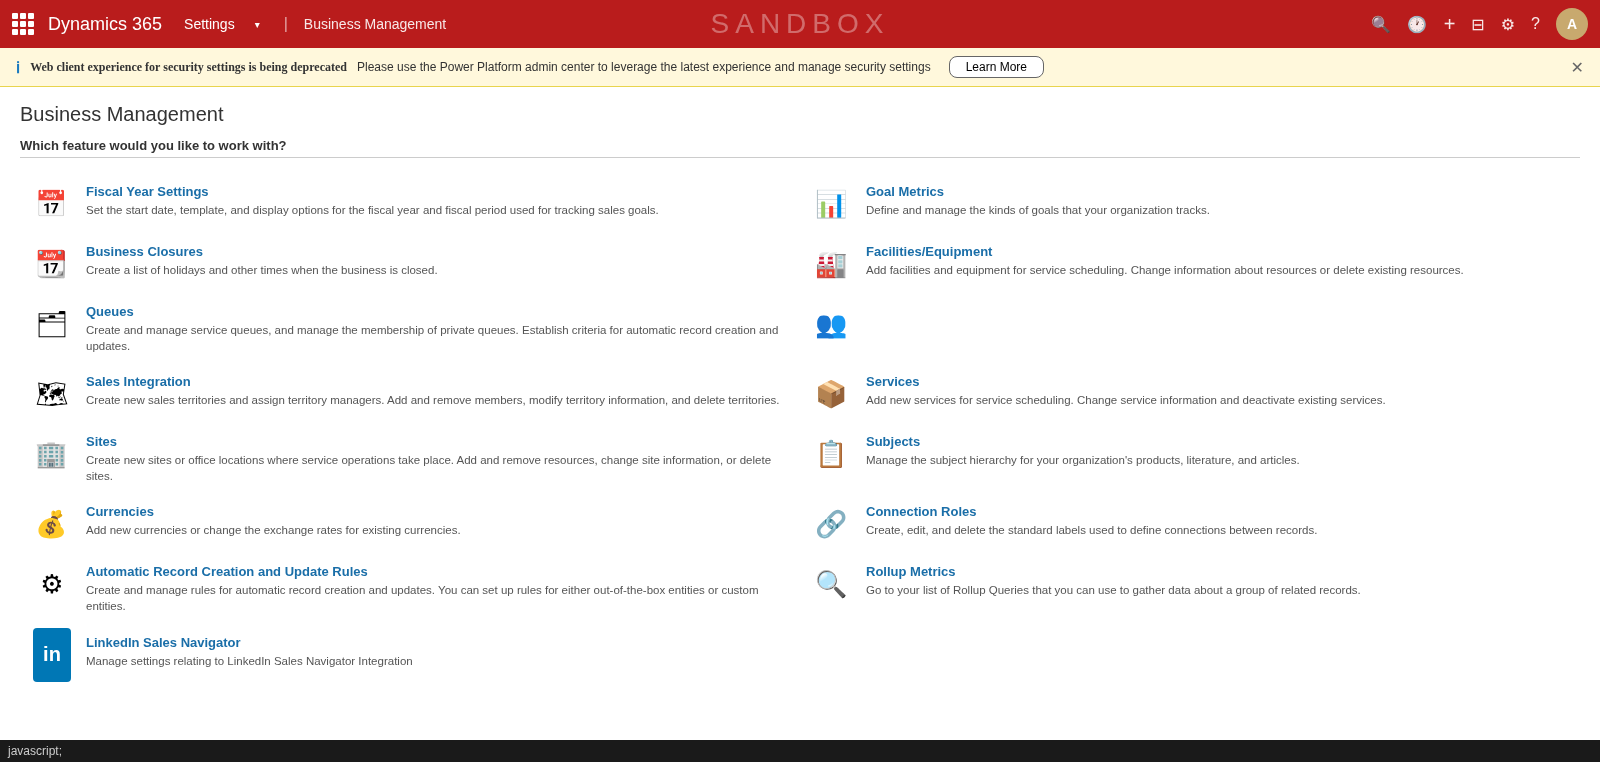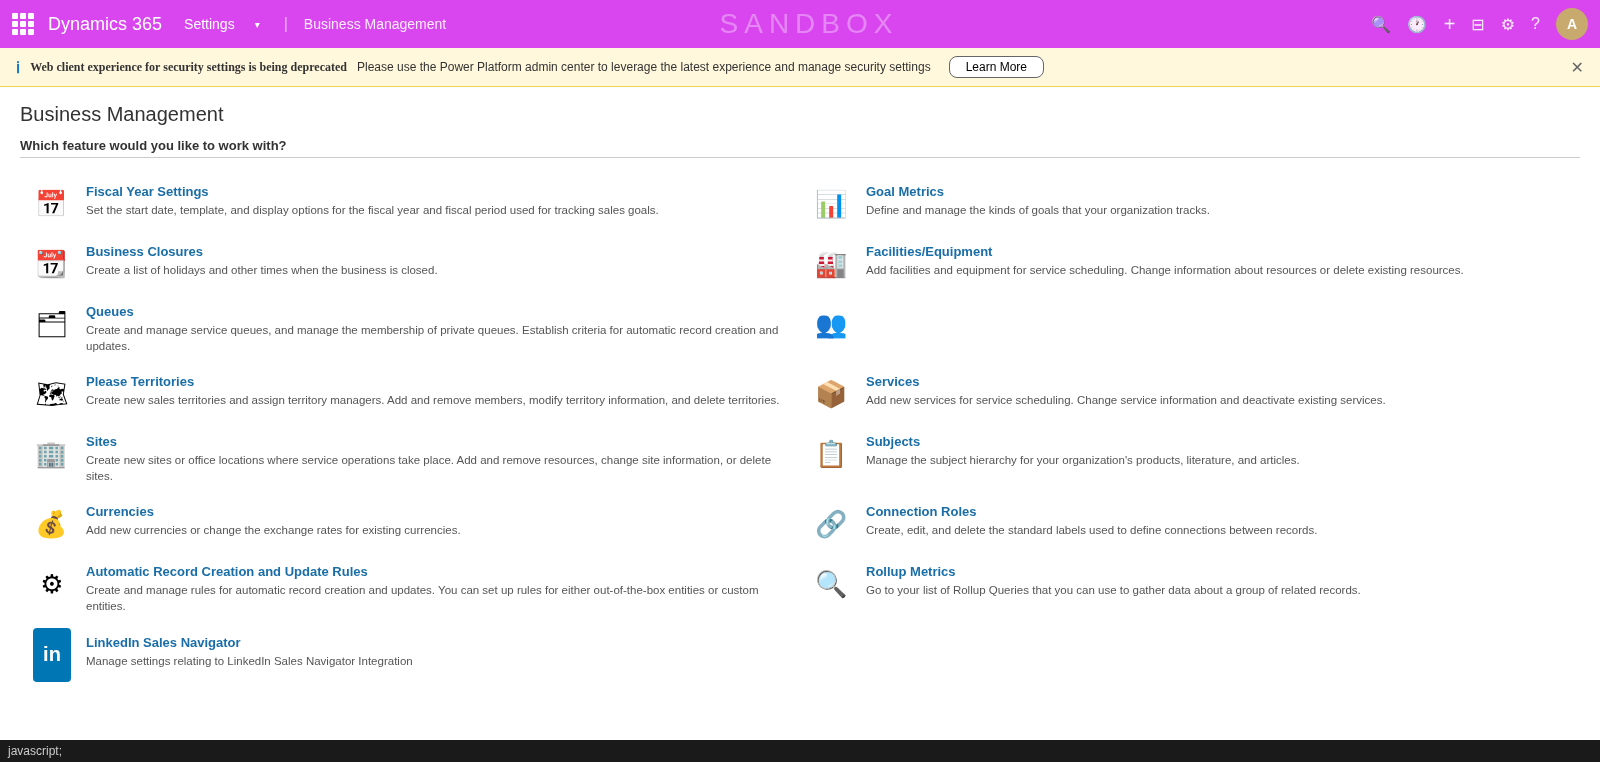--- a/index.html
+++ b/index.html
@@ -1,36 +1,36 @@
 <!DOCTYPE html>
 <html><head>
   <meta charset="utf-8">
   <style>
     * { box-sizing: border-box; margin: 0; padding: 0; }
     body { font-family: 'Segoe UI', Tahoma, Geneva, Verdana, sans-serif; font-size: 13px; background: #fff; overflow-x: hidden; }
 
     
     .top-nav {
-      background: #d946ef;
+      background: #b91c1c;
       height: 48px;
       display: flex;
       align-items: center;
       padding: 0 12px;
       color: #fff;
       position: relative;
     }
     .top-nav-left { display: flex; align-items: center; gap: 10px; flex: 1; }
     .waffle-icon { display: grid; grid-template-columns: repeat(3,6px); grid-template-rows: repeat(3,6px); gap: 2px; cursor: pointer; margin-right: 4px; }
     .waffle-dot { width: 6px; height: 6px; background: #fff; border-radius: 1px; }
     .app-name { font-size: 18px; font-weight: 400; color: #fff; margin-right: 4px; }
     .settings-btn { display: flex; align-items: center; gap: 20px; color: #fff; font-size: 14px; cursor: pointer; padding: 4px 8px; border-radius: 2px; }
     .chevron-down { font-size: 10px; }
     .breadcrumb-sep { color: rgba(255,255,255,0.6); margin: 0 6px; font-size: 16px; }
     .breadcrumb-text { color: rgba(255,255,255,0.9); font-size: 14px; }
-    .sandbox-text { position: absolute; left: 50%; transform: translateX(-50%); font-size: 28px; font-weight: 300; color: rgba(255,255,255,0.35); letter-spacing: 6px; pointer-events: none; margin-left: 9px; }
+    .sandbox-text { position: absolute; left: 50%; transform: translateX(-50%); font-size: 28px; font-weight: 300; color: rgba(255,255,255,0.35); letter-spacing: 6px; pointer-events: none; }
     .top-nav-right { display: flex; align-items: center; gap: 16px; }
     .nav-icon { color: #fff; font-size: 16px; cursor: pointer; opacity: 0.9; }
     .avatar { width: 32px; height: 32px; border-radius: 50%; background: #c8a96e; display: flex; align-items: center; justify-content: center; color: #fff; font-size: 14px; font-weight: 600; cursor: pointer; }
 
     
     .notification-bar {
       background: #fff8dc;
       border-bottom: 1px solid #e8d44d;
       padding: 8px 16px;
       display: flex;
@@ -193,21 +193,21 @@
       <div class="item-row">
     <div class="item-icon">
           <div style="width:38px;height:38px;display:flex;align-items:center;justify-content:center;font-size:26px;">👥</div>
         </div>
   </div>
       <div class="item-row">
     <div class="item-icon">
           <div style="width:38px;height:38px;display:flex;align-items:center;justify-content:center;font-size:26px;">🗺</div>
         </div>
     <div class="item-text">
-      <div class="item-title">Please Territories</div>
+      <div class="item-title">Sales Integration</div>
       <div class="item-desc">Create new sales territories and assign territory managers. Add and remove members, modify territory information, and delete territories.</div>
     </div>
   </div>
       <div class="item-row">
     <div class="item-icon">
           <div style="width:38px;height:38px;display:flex;align-items:center;justify-content:center;font-size:26px;">📦</div>
         </div>
     <div class="item-text">
       <div class="item-title">Services</div>
       <div class="item-desc">Add new services for service scheduling. Change service information and deactivate existing services.</div>

